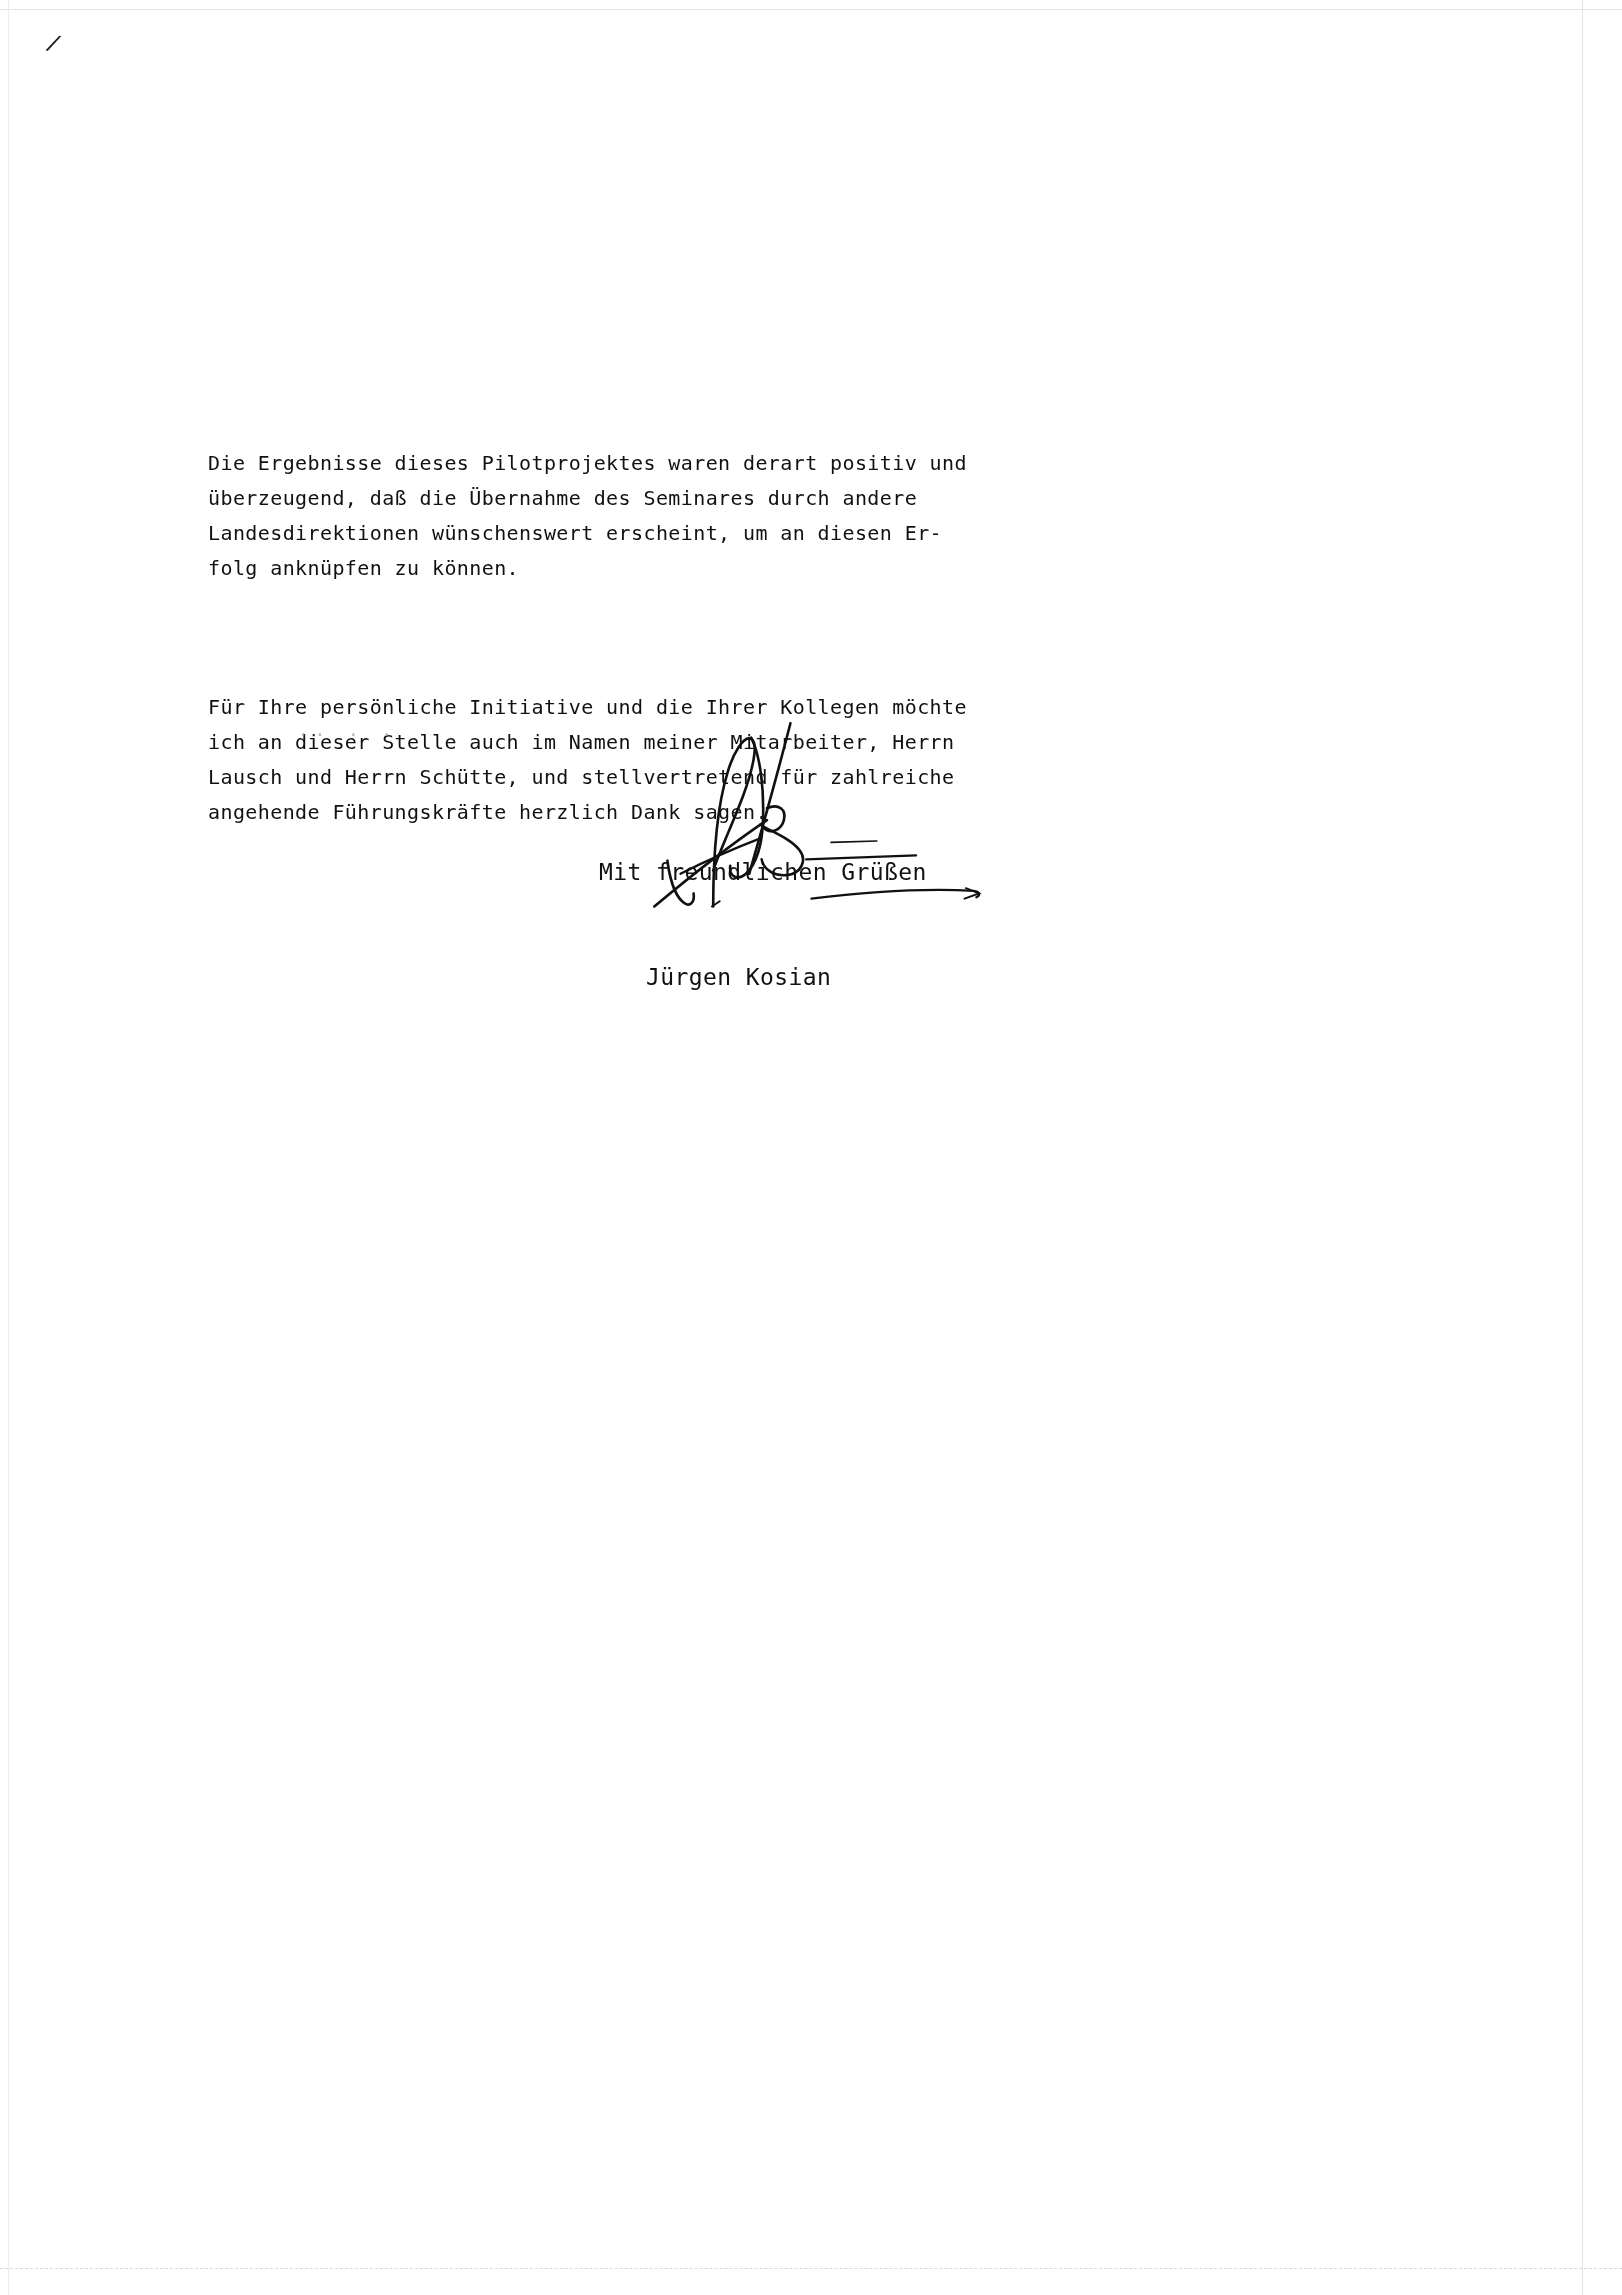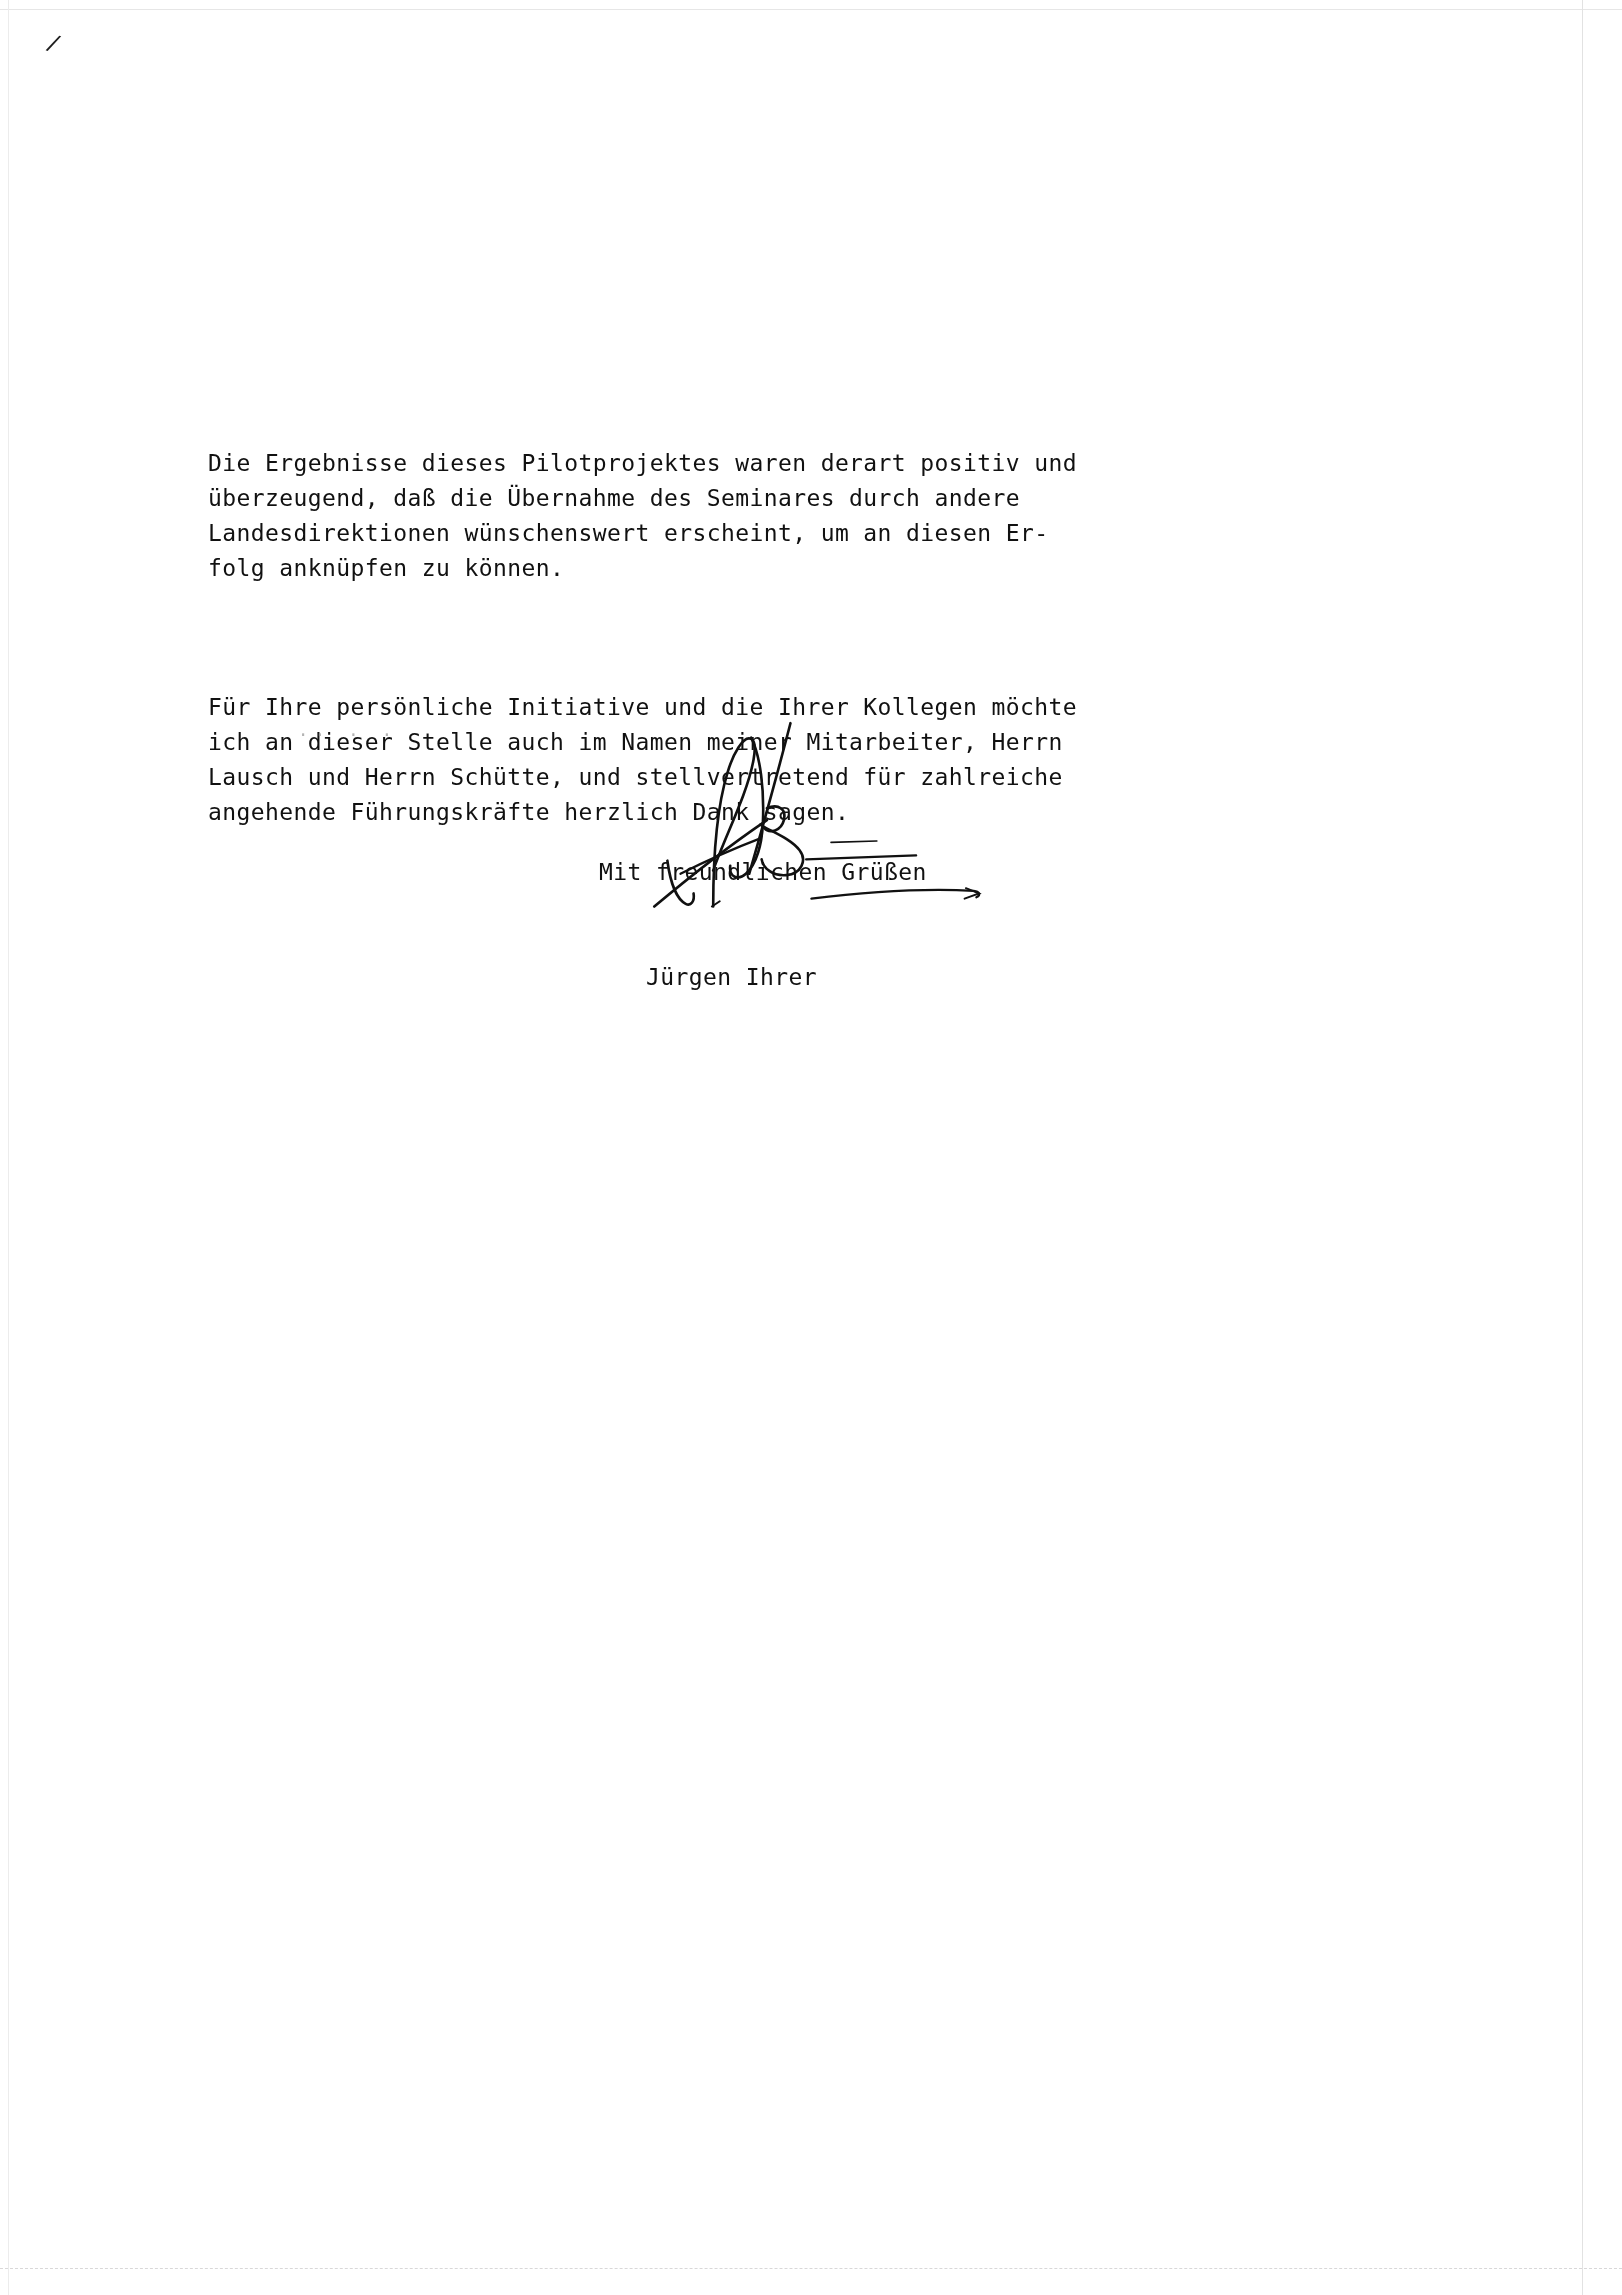--- a/index.html
+++ b/index.html
@@ -59,21 +59,21 @@
     font-size: 22px;
     line-height: 26px;
     transform: rotate(18deg);
   }
   .body-text {
     position: absolute;
     left: 208px;
     top: 376px;
     width: 1243px;
     color: #111111;
-    font-size: 23px;
+    font-size: 20px;
     line-height: 35px;
     letter-spacing: 0.4px;
     white-space: pre-wrap;
   }
   .para {
     margin: 0 0 34px 0;
     white-space: pre-wrap;
   }
   .para:last-child { margin-bottom: 1px; }
 
@@ -131,21 +131,21 @@
     <p class="para">Für Ihre persönliche Initiative und die Ihrer Kollegen möchte
 ich an dieser Stelle auch im Namen meiner Mitarbeiter, Herrn
 Lausch und Herrn Schütte, und stellvertretend für zahlreiche
 angehende Führungskräfte herzlich Dank sagen.</p>
   </div>
 
   <div class="faint-marks">.. . .</div>
 
   <div class="closing-block">
     <div>Mit freundlichen Grüßen</div>
-    <div style="padding-left:47px">Jürgen Ihrer</div>
+    <div style="padding-left:47px">Jürgen Kosian</div>
   </div>
 
   <div class="signature-layer">
     <svg width="563" height="249" viewBox="0 0 860 380" fill="none" xmlns="http://www.w3.org/2000/svg">
       <path d="M150 300 C150 230, 155 150, 172 95 C180 68, 196 38, 208 44 C220 50, 210 92, 196 130 C182 168, 160 215, 150 245" stroke="#111111" stroke-width="4" stroke-linecap="round" fill="none"></path>
       <path d="M208 42 C222 70, 228 120, 226 170 C225 205, 216 235, 200 250 C188 261, 174 255, 176 238" stroke="#111111" stroke-width="4" stroke-linecap="round" fill="none"></path>
       <path d="M268 20 C250 90, 228 170, 205 250" stroke="#111111" stroke-width="4" stroke-linecap="round" fill="none"></path>
       <path d="M60 300 C110 258, 170 210, 232 168" stroke="#111111" stroke-width="4" stroke-linecap="round" fill="none"></path>
       <path d="M100 250 C140 230, 180 212, 222 196" stroke="#111111" stroke-width="3.5" stroke-linecap="round" fill="none"></path>
       <path d="M80 230 C85 268, 96 290, 108 296 C116 300, 122 292, 120 280" stroke="#111111" stroke-width="4" stroke-linecap="round" fill="none"></path>

